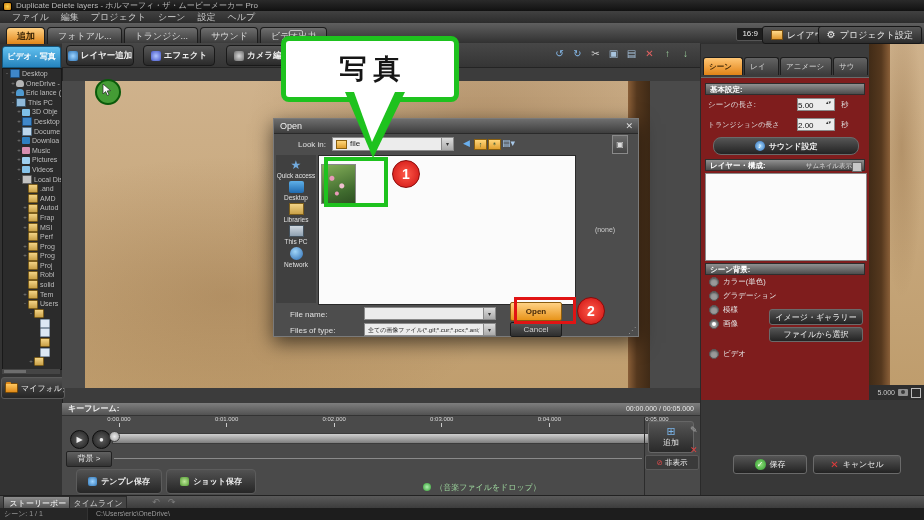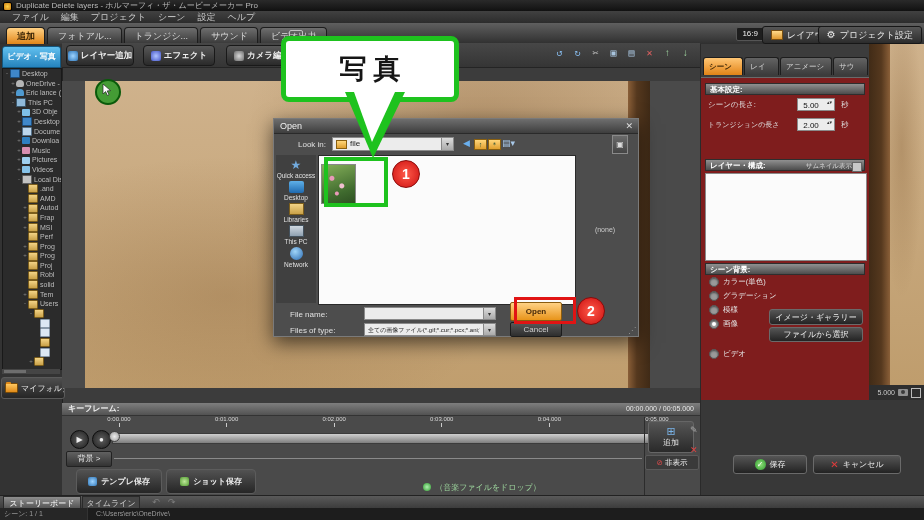--- a/index.html
+++ b/index.html
@@ -52,21 +52,21 @@
   .hscroll{position:absolute;left:2px;top:325px;width:58px;height:5px;background:#454545;}
   .hscroll::after{content:"";position:absolute;left:2px;top:1px;width:22px;height:3px;background:#6e6e6e;}
   .myfolder{position:absolute;left:1px;top:333px;width:59px;height:20px;background:linear-gradient(#4e4e4e,#262626);border:1px solid #5a5a5a;
             border-radius:3px;display:flex;align-items:center;gap:3px;padding-left:3px;font-size:8px;color:#e8e8e8;overflow:hidden;white-space:nowrap;}
   .ic-fold{width:11px;height:8px;background:linear-gradient(#ffc860,#e08a18);border:1px solid #7a4c08;border-radius:1px;position:relative;flex:0 0 auto;}
   .ic-fold::before{content:"";position:absolute;left:0;top:-2px;width:5px;height:2px;background:#e08a18;border-radius:1px 1px 0 0;}
 
   
   .scn-head{left:62px;top:44px;width:638px;height:13px;background:#3e3e3e;font-size:8px;line-height:13px;color:#cfcfcf;}
   .scn-head .flower{display:inline-block;width:7px;height:7px;margin:0 3px 0 110px;background:radial-gradient(#ffd24a 30%,#e07a10 70%);border-radius:50%;vertical-align:-1px;}
-  .scn-tools{left:62px;top:43px;width:638px;height:24px;background:linear-gradient(#474747,#353535);border-bottom:1px solid #242424;font-family:Liberation Mono, monospace;}
+  .scn-tools{left:62px;top:43px;width:638px;height:24px;background:linear-gradient(#474747,#353535);border-bottom:1px solid #242424;}
   .scnbtn{position:absolute;top:2px;height:19px;background:linear-gradient(#585858,#2a2a2a);border:1px solid #191919;border-radius:4px;
           font-size:8.5px;font-weight:bold;color:#efefef;display:flex;align-items:center;justify-content:center;gap:3px;}
   .scnbtn .bic{width:10px;height:10px;border-radius:2px;flex:0 0 auto;}
   .bic-addlayer{background:radial-gradient(#9fd4ff,#2e76b8);}
   .bic-effect{background:radial-gradient(#b0c4ff,#4656c8);}
   .bic-camera{background:radial-gradient(#d8d8d8,#6a6a6a);}
   .toolicons{position:absolute;right:8px;top:4px;display:flex;gap:5px;}
   .tli{width:13px;height:14px;font-size:10px;line-height:14px;text-align:center;color:#cfcfcf;}
   .i-undo::before{content:"↺";color:#85b8e8;}
   .i-redo::before{content:"↻";color:#85b8e8;}
@@ -100,21 +100,21 @@
   .ptab{height:16px;margin-right:1px;padding:1px 5px 0 5px;border:1px solid #1d1d1d;border-bottom:none;border-radius:3px 3px 0 0;
         background:linear-gradient(#636363,#3b3b3b);color:#d8d8d8;font-size:7.5px;line-height:16px;}
   .ptab.active{background:linear-gradient(#ffc674,#e28317);color:#3a2405;font-weight:bold;}
   .pcontent{position:absolute;left:0;top:33px;width:168px;height:323px;background:#7f1d1d;border-top:1px solid #6a6a6a;}
   .shead{position:absolute;left:4px;width:160px;height:12px;background:linear-gradient(#909090,#4c4c4c);border:1px solid #2e2e2e;
          color:#fff;font-size:7.5px;font-weight:bold;line-height:12px;padding-left:4px;box-sizing:border-box;}
   .shead small{position:absolute;right:12px;font-weight:normal;font-size:6.5px;color:#ddd;}
   .shead .thumb-ic{position:absolute;right:2px;top:2px;width:8px;height:8px;background:#c8c8c8;border:1px solid #666;}
   .prow-label{position:absolute;left:7px;font-size:7.5px;color:#e0e0e0;}
   .spin{position:absolute;width:38px;height:13px;background:#ececec;border:1px solid #8a8a8a;font-size:8px;color:#111;
-        line-height:13px;text-align:center;padding-right:10px;box-sizing:border-box;}
+        line-height:13px;text-align:left;padding-right:10px;box-sizing:border-box;}
   .spin::after{content:"▴▾";position:absolute;right:1px;top:0;font-size:5px;line-height:6px;width:7px;color:#333;letter-spacing:0;word-break:break-all;}
   .unit{position:absolute;font-size:7.5px;color:#ddd;}
   .pbtn{position:absolute;background:linear-gradient(#555,#232323);border:1px solid #6a6a6a;border-radius:8px;
         color:#efefef;font-size:8px;font-weight:bold;display:flex;align-items:center;justify-content:center;gap:4px;}
   .pbtn.sq{border-radius:3px;font-weight:normal;}
   .ic-sound{width:10px;height:10px;border-radius:50%;background:radial-gradient(#aee0ff,#2a6ab8);color:#fff;font-size:7px;line-height:10px;text-align:center;}
   .whitebox{position:absolute;left:4px;width:160px;background:#fbfbfb;border:1px solid #8a8a8a;}
   .radio-row{position:absolute;display:flex;align-items:center;gap:4px;font-size:7.5px;color:#e4e4e4;}
   .radio{width:8px;height:8px;border-radius:50%;background:#9a9a9a;border:1px solid #555;box-shadow:inset 0 1px 2px rgba(0,0,0,.5);position:relative;}
   .radio-row.selected .radio::after{content:"";position:absolute;left:2px;top:2px;width:4px;height:4px;border-radius:50%;background:#fff;}
@@ -476,20 +476,24 @@
         <div class="ptab"><span>サウンド</span></div>
       </div>
     <div class="pcontent">
       <div class="shead" style="top:5px;"><span>基本設定:</span></div>
       <div class="prow-label" style="top:22px;">シーンの長さ:</div>
       <div class="spin" style="left:96px;top:20px;">5.00</div>
       <div class="unit" style="left:140px;top:22px;">秒</div>
       <div class="prow-label" style="top:42px;font-size:7px;">トランジションの長さ</div>
       <div class="spin" style="left:96px;top:40px;">2.00</div>
       <div class="unit" style="left:140px;top:42px;">秒</div>
+      <div class="pbtn" style="left:12px;top:59px;width:144px;height:16px;">
+        <span class="ic-sound">♪</span>
+        <span>サウンド設定</span>
+      </div>
       <div class="shead" style="top:81px;">
         <span>レイヤー・構成:</span>
         <small>サムネイル表示</small>
         <span class="thumb-ic"></span>
       </div>
       <div class="whitebox" style="top:95px;height:86px;"></div>
       <div class="shead" style="top:185px;"><span>シーン背景:</span></div>
       <div>
 
       <div class="radio-row" style="top: 199px; left: 8px;">
@@ -571,21 +575,21 @@
     </div>
   </div>
 
   <div class="abs drophint">
     <span class="ic-drop"></span>
     <span>（音楽ファイルをドロップ）</span>
   </div>
 
   <div class="abs btabs">
     <div class="btab active" style="left:3px;width:78px;"><span>ストーリーボード</span></div>
-    <div class="btab" style="left:82px;width:58px;"><span>タイムライン</span></div>
+    <div class="btab" style="left:69px;width:58px;"><span>タイムライン</span></div>
     <span class="bundo" style="left:152px;">↶</span>
     <span class="bundo" style="left:168px;">↷</span>
   </div>
 
   <div class="abs statusbar">
     <span class="cell1 clip">シーン: 1 / 1</span>
     <span class="cell2">C:\Users\eric\OneDrive\</span>
   </div>
 
   <div class="abs dialog">

